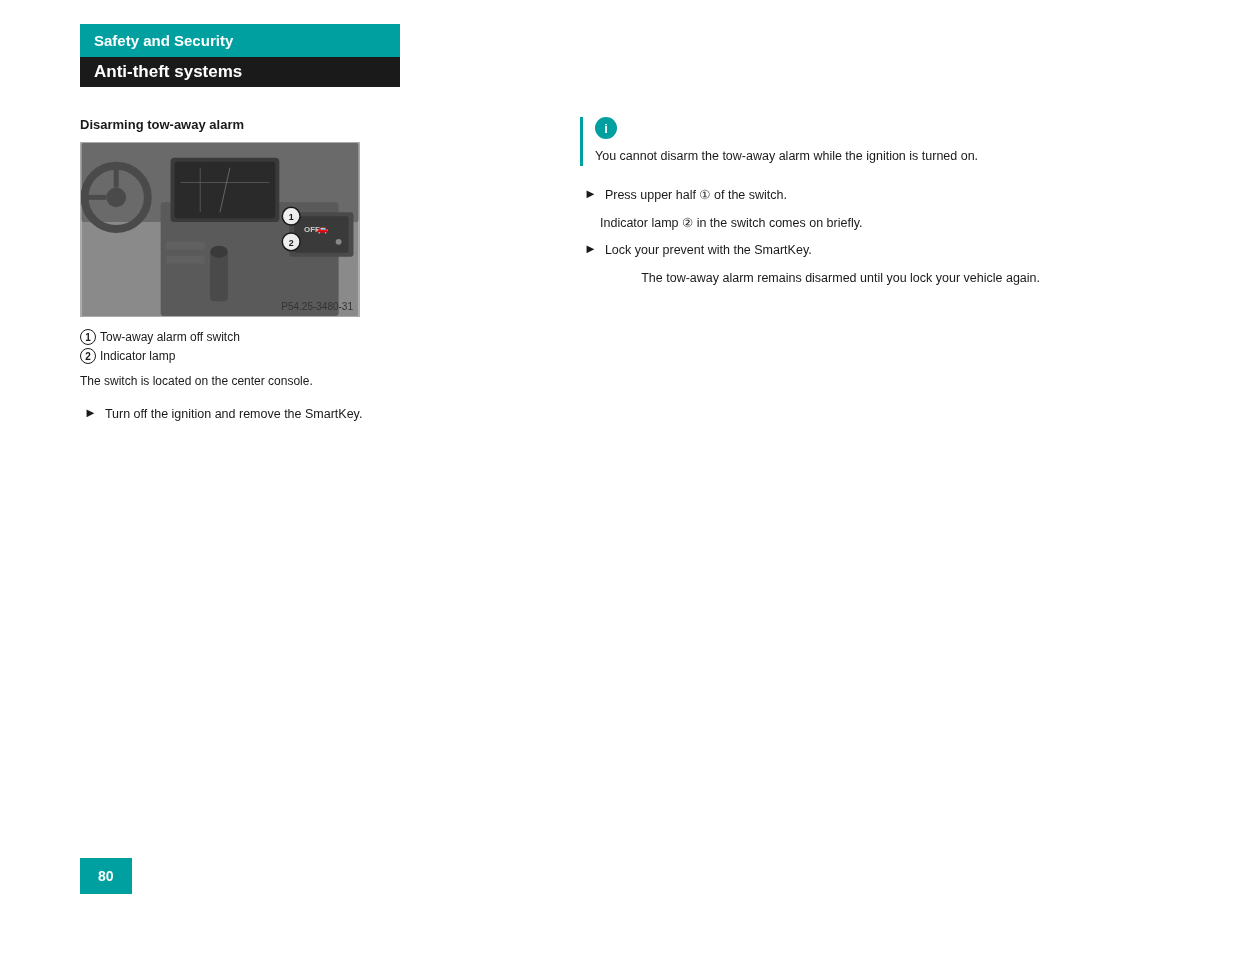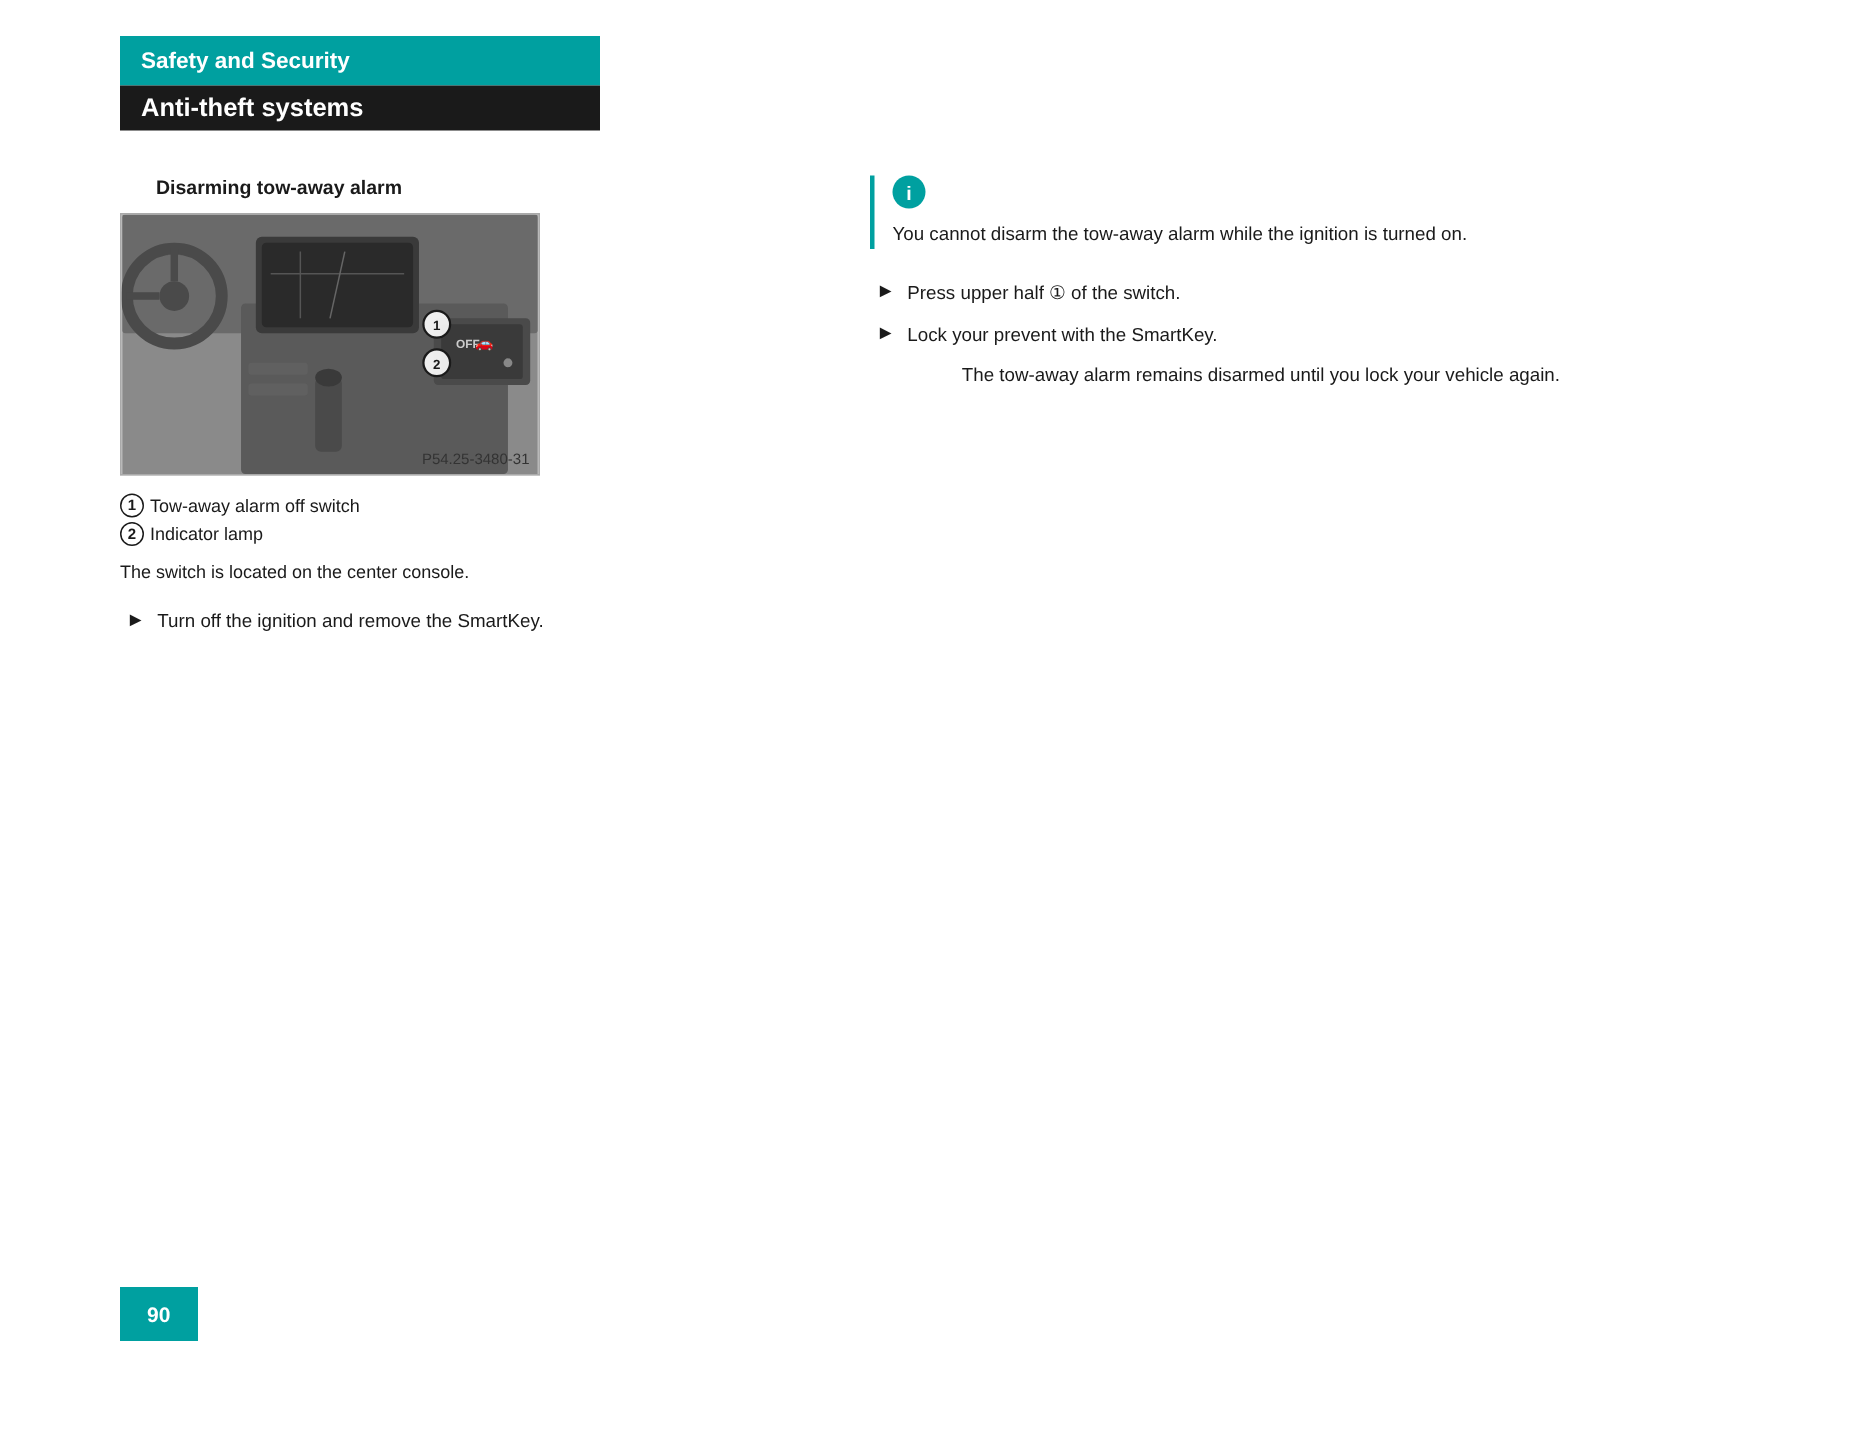--- a/index.html
+++ b/index.html
@@ -67,21 +67,20 @@
 
     .right-column {
       flex: 1;
       max-width: 460px;
     }
 
     .subsection-heading {
       font-weight: bold;
       font-size: 13px;
       margin-bottom: 10px;
-      margin-left: 24px;
     }
 
     .body-text {
       font-size: 12.5px;
       line-height: 1.55;
       margin-bottom: 14px;
     }
 
     
     .car-image-container {
@@ -301,28 +300,29 @@
           <span>i</span>
         </div>
         <p class="info-text">You cannot disarm the tow-away alarm while the ignition is turned on.</p>
       </div>
 
       <div class="right-instruction-item">
         <span class="arrow-bullet">►</span>
         <span class="instruction-text">Press upper half ① of the switch.</span>
       </div>
 
+      <p class="sub-instruction-text">Indicator lamp ② in the switch comes on briefly.</p>
 
       <div class="right-instruction-item">
         <span class="arrow-bullet">►</span>
         <span class="instruction-text">Lock your prevent with the SmartKey.</span>
       </div>
 
       <p class="body-text" style="margin-top:8px; margin-left:4px;text-align:right;">The tow-away alarm remains disarmed until you lock your vehicle again.</p>
     </div>
 
   </div>
 
   <div class="page-number-box">
-    <span>90</span>
+    <span>80</span>
   </div>
 
 </div>
 
 </body></html>

